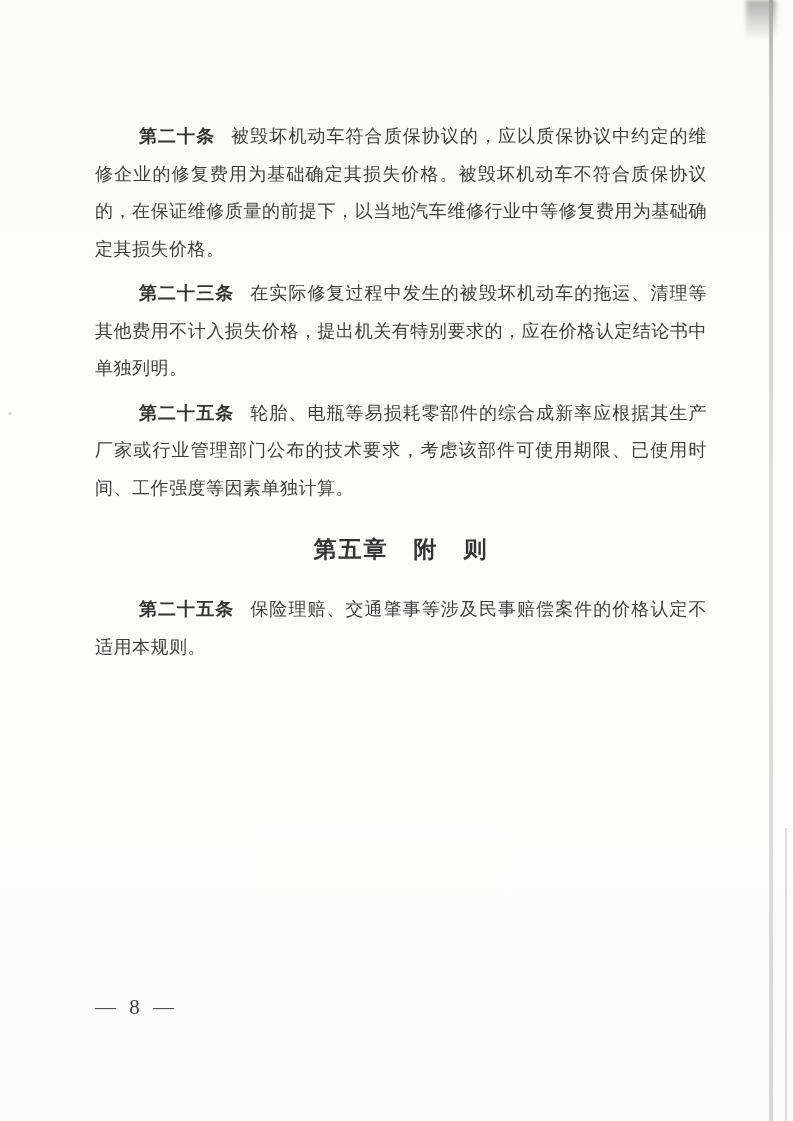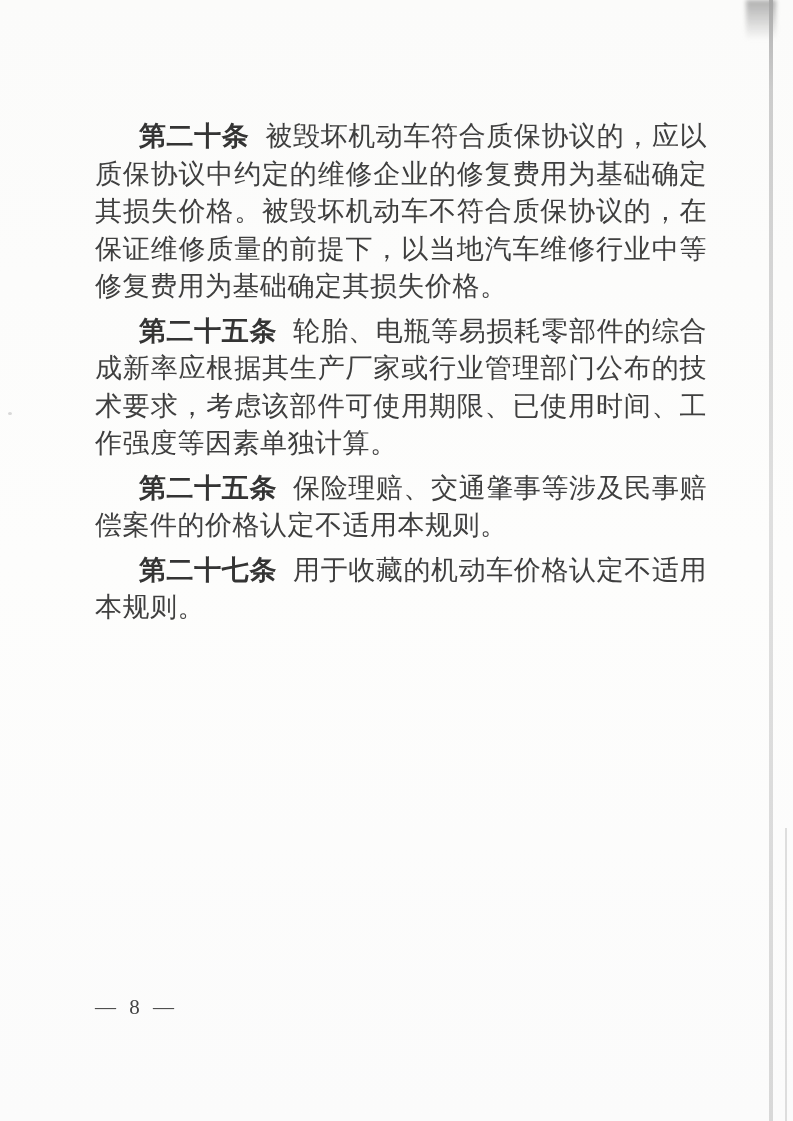--- a/index.html
+++ b/index.html
@@ -59,21 +59,21 @@
   }
   .content {
     position: absolute;
     left: 95px;
     top: 118px;
     width: 612px;
     color: #3f3f3f;
   }
   .para {
     margin: 0 0 7px 0;
-    font-size: 27px;
+    font-size: 18px;
     line-height: 37.5px;
     text-align: justify;
     text-indent: 44px;
     letter-spacing: 0.5px;
   }
   .num {
     font-weight: bold;
     color: #343434;
     margin-right: 16px;
   }
@@ -107,33 +107,34 @@
   <div class="speck"></div>
 
   <div class="content">
 
     <p class="para">
       <span class="num">第二十条</span><span>被毁坏机动车符合质保协议的，应以质保协议中约定的维修企业的修复费用为基础确定其损失价格。被毁坏机动车不符合质保协议的，在保证维修质量的前提下，以当地汽车维修行业中等修复费用为基础确定其损失价格。</span>
     </p>
 
 
 
+    <p class="para">
+      <span class="num">第二十三条</span><span>在实际修复过程中发生的被毁坏机动车的拖运、清理等其他费用不计入损失价格，提出机关有特别要求的，应在价格认定结论书中单独列明。</span>
+    </p>
 
     <p class="para">
       <span class="num">第二十五条</span><span>轮胎、电瓶等易损耗零部件的综合成新率应根据其生产厂家或行业管理部门公布的技术要求，考虑该部件可使用期限、已使用时间、工作强度等因素单独计算。</span>
     </p>
 
+    <h2 class="chapter">第五章　附　则</h2>
 
     <p class="para">
       <span class="num">第二十五条</span><span>保险理赔、交通肇事等涉及民事赔偿案件的价格认定不适用本规则。</span>
     </p>
 
 
-    <p class="para">
-      <span class="num">第二十七条</span><span>用于收藏的机动车价格认定不适用本规则。</span>
-    </p>
 
 
   </div>
 
   <div class="pageno">— 8 —</div>
 
 </div>
 
 </body></html>

